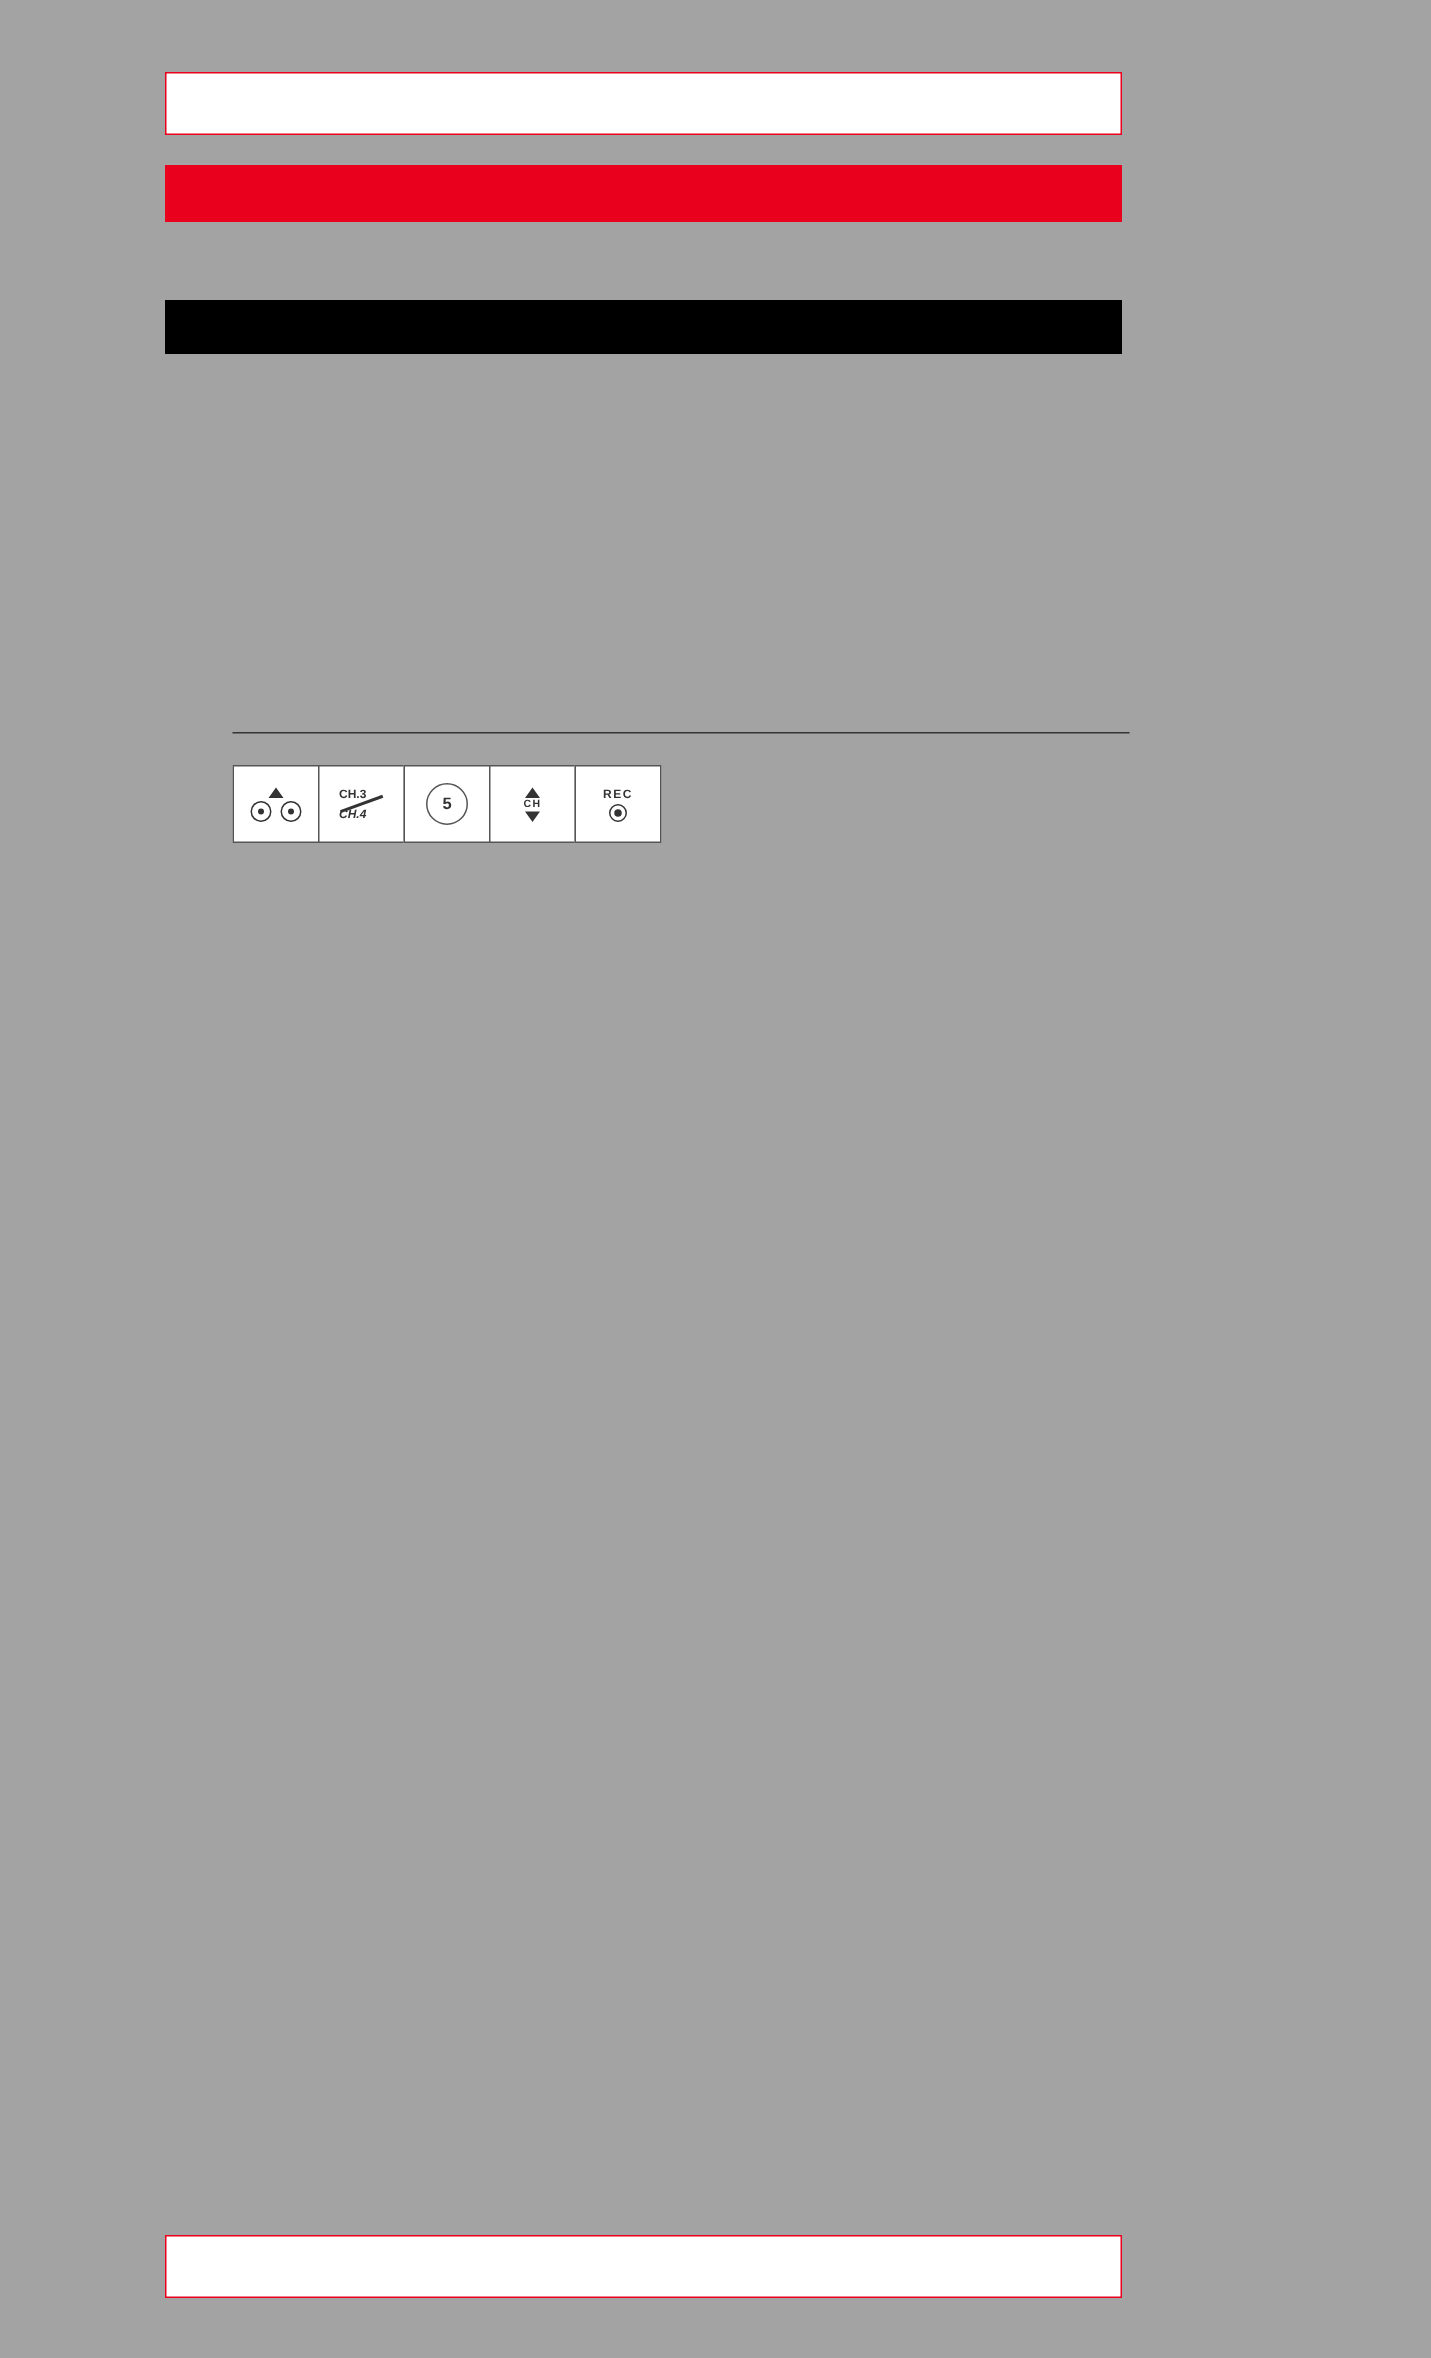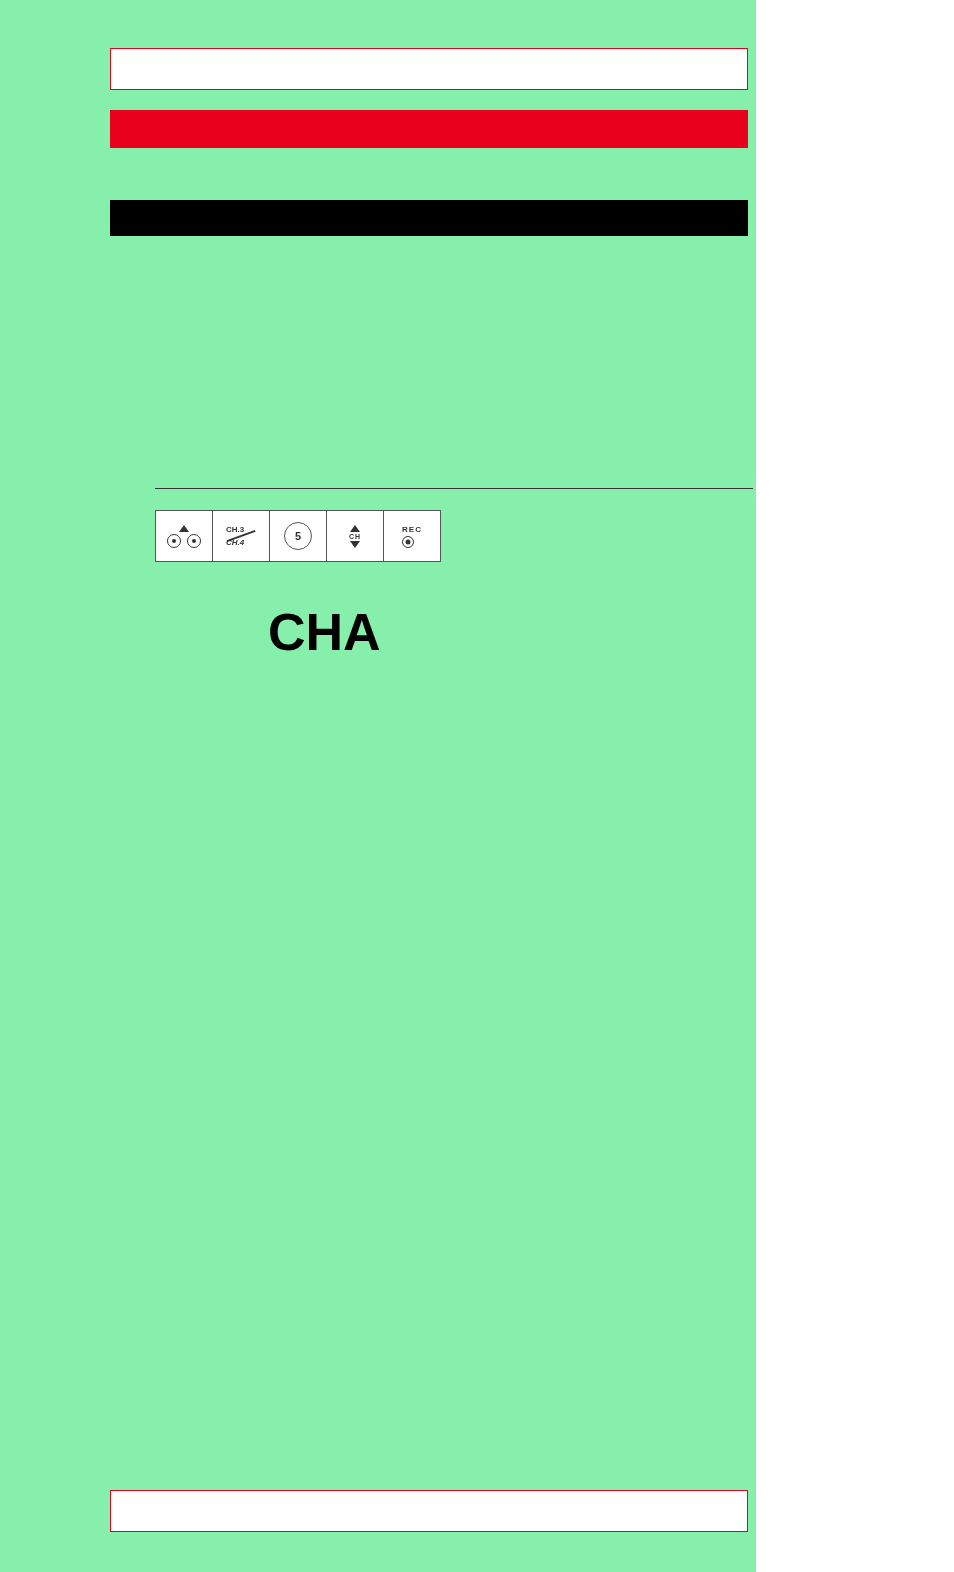--- a/index.html
+++ b/index.html
@@ -10,23 +10,23 @@
 
     body {
       width: 954px;
       min-height: 1572px;
       background: #ffffff;
       font-family: Arial, sans-serif;
       position: relative;
     }
 
     .page-container {
-      width: 756px;
+      width: 954px;
       min-height: 1572px;
-      background: #86efac;
+      background: #a3a3a3;
       position: relative;
       padding: 0;
     }
 
     
     .top-border-box {
       position: absolute;
       top: 48px;
       left: 110px;
       width: 638px;
@@ -210,21 +210,21 @@
       height: 0;
       border-left: 5px solid transparent;
       border-right: 5px solid transparent;
       border-top: 7px solid #333;
     }
 
     
     .rec-icon {
       display: flex;
       flex-direction: column;
-      align-items: flex-start;
+      align-items: center;
       justify-content: center;
       gap: 2px;
     }
 
     .rec-text {
       font-size: 8px;
       font-weight: bold;
       color: #333;
       letter-spacing: 1px;
     }
@@ -325,18 +325,17 @@
 
     <div class="btn-icon">
       <div class="rec-icon">
         <span class="rec-text">REC</span>
         <div class="rec-circle"></div>
       </div>
     </div>
 
   </div>
 
-  <div class="cha-text">CHA</div>
 
   <div class="bottom-border-box">
   </div>
 
 </div>
 
 </body></html>

